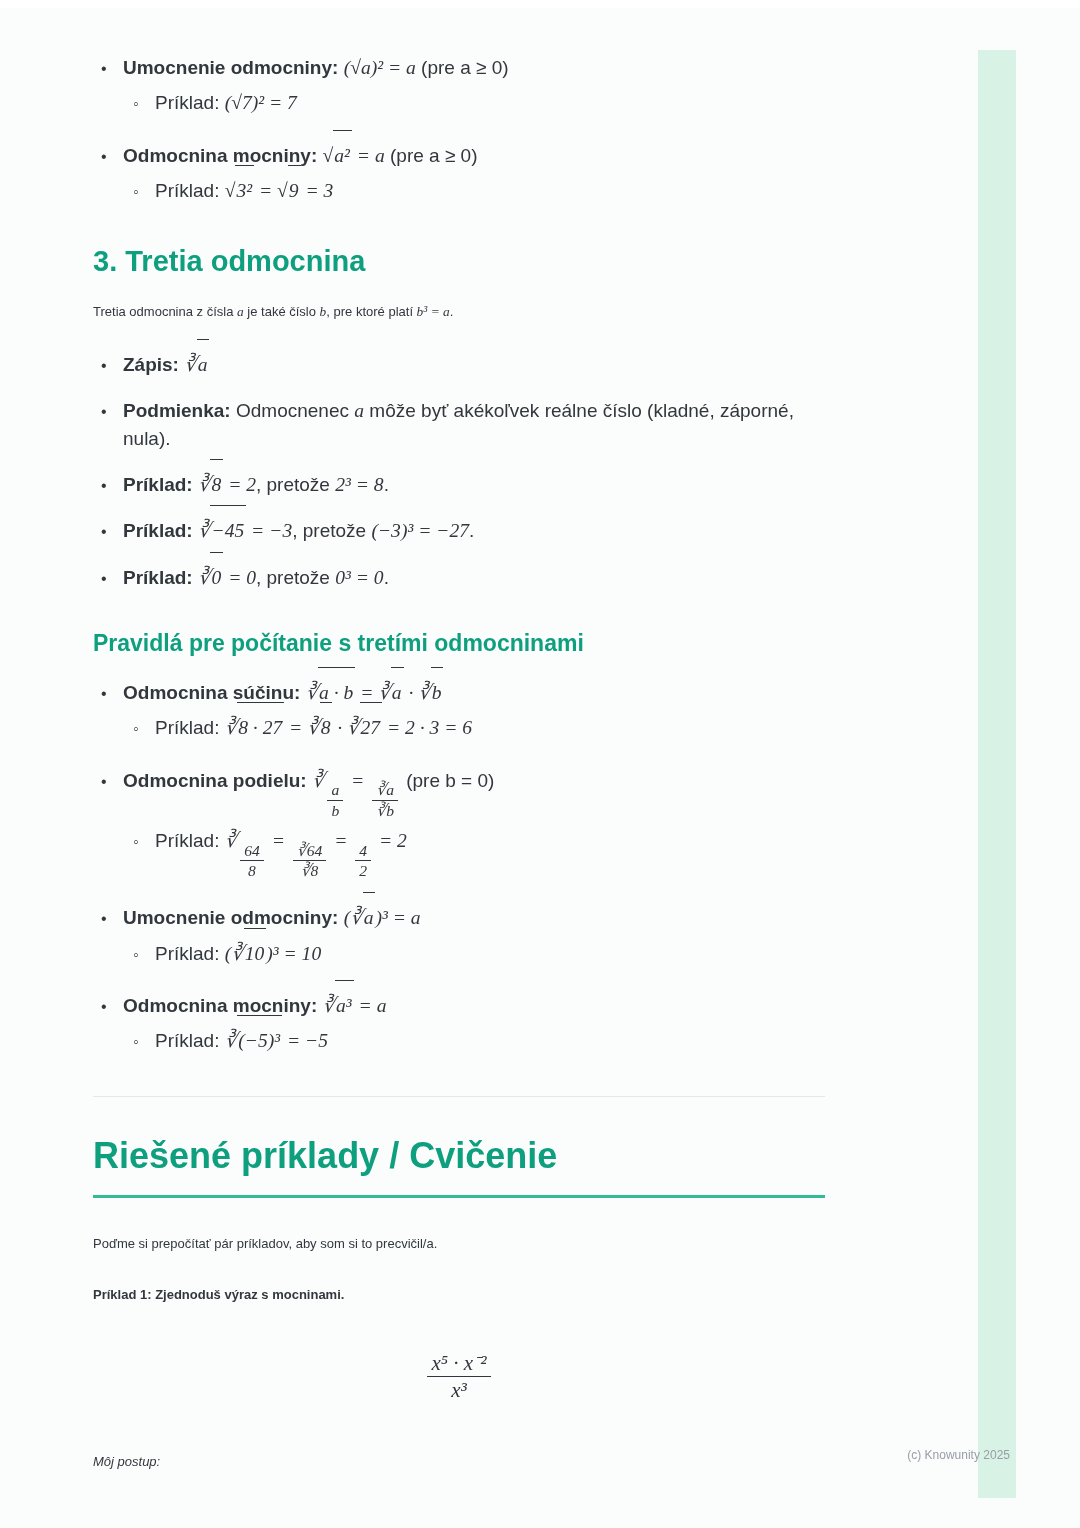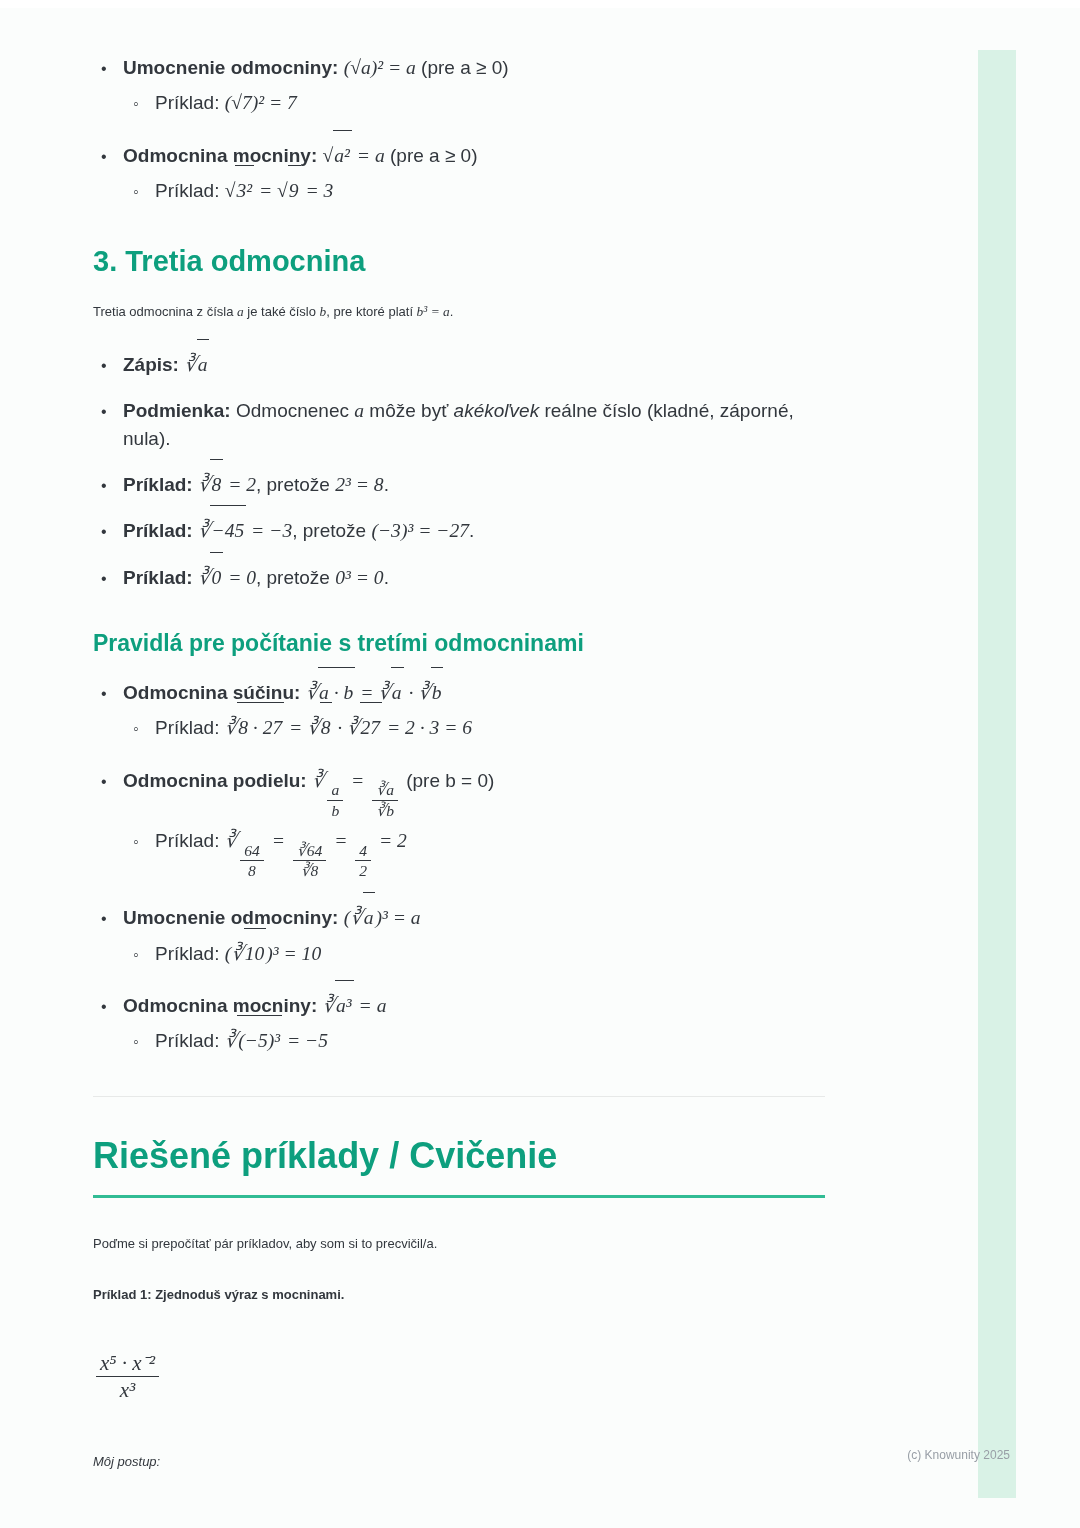--- a/index.html
+++ b/index.html
@@ -22,21 +22,21 @@
   .li.sub{padding-left:32px;margin-top:7px}
   .ul.grouped .li.main{margin-top:24px}
   .ul.grouped .li.main:first-child{margin-top:0}
   .ul.spaced .li.main{margin-top:18px}
   .ul.spaced .li.main:first-child{margin-top:0}
   .li-text{flex:1 1 auto}
 
   
   .s-p{font-style:normal}
   .s-b{font-weight:700}
-  .s-i{font-style:italic}
+  .s-i{}
   .s-m,.s-o{font-family:"Liberation Serif",serif;font-style:italic;font-size:1.03em}
   .s-o{border-top:1.4px solid currentColor;padding:14px 2px 0 1px}
 
   
   .frac{
     display:inline-flex;flex-direction:column;align-items:center;
     vertical-align:-0.55em;line-height:1.15;margin:0 3px;
     font-family:"Liberation Serif",serif;font-style:italic;font-size:0.82em;
   }
   .frac .num{border-bottom:1.2px solid currentColor;padding:0 4px 1px}
@@ -49,21 +49,21 @@
     font-size:36px;font-weight:700;color:#0d9f7e;
     margin-top:38px;padding-bottom:18px;border-bottom:3px solid #31bc94;
   }
   .body{font-size:13px;line-height:1.5;color:#32373d}
   .cube-def{margin-bottom:28px}
   .intro-para{margin-top:36px}
   .bold-para{margin-top:32px;font-weight:700}
   .italic-para{margin-top:50px;font-style:italic}
   .divider{margin-top:40px;border:none;border-top:1px solid #e7e9e8;width:100%;height:0}
 
-  .formula{margin-top:46px;text-align:left}
+  .formula{margin-top:46px;text-align:center}
   .formula .frac{font-size:21px;vertical-align:middle}
 
   .copyright{position:absolute;top:1440px;right:70px;font-size:12px;color:#989ea6}
 </style>
 </head>
 <body>
 
 <div class="page">
   <div class="stripe"></div>
 

